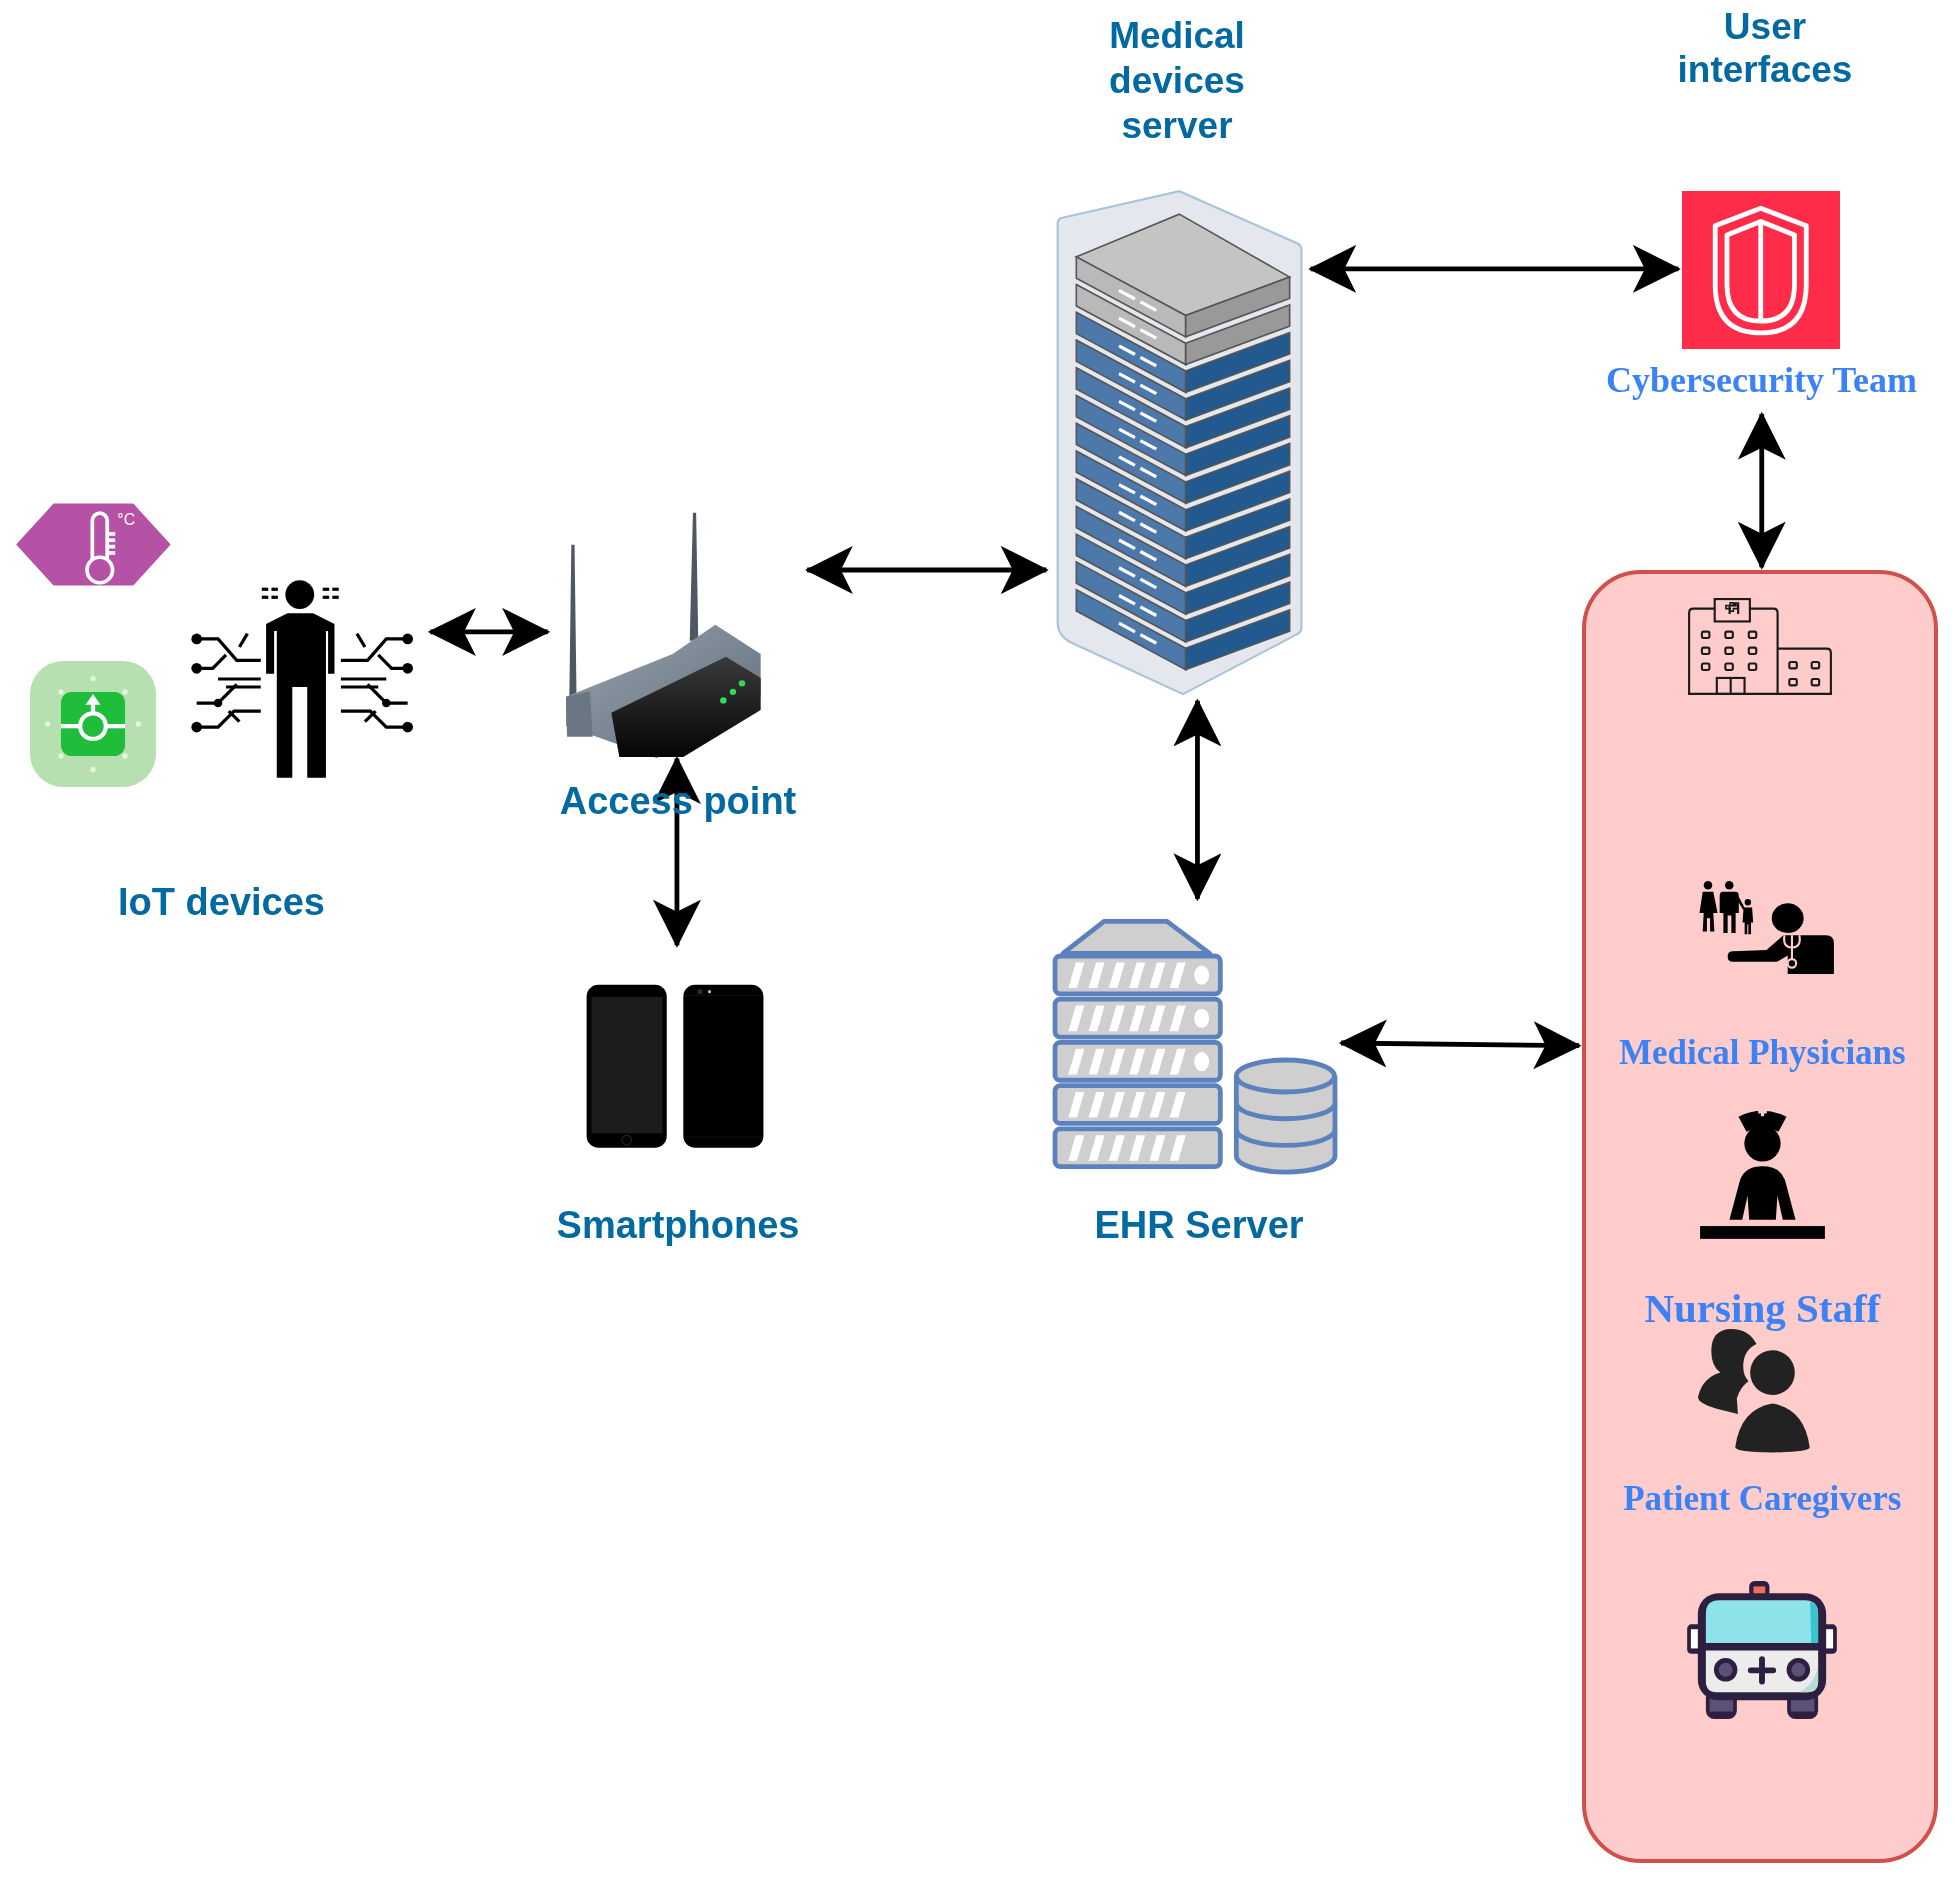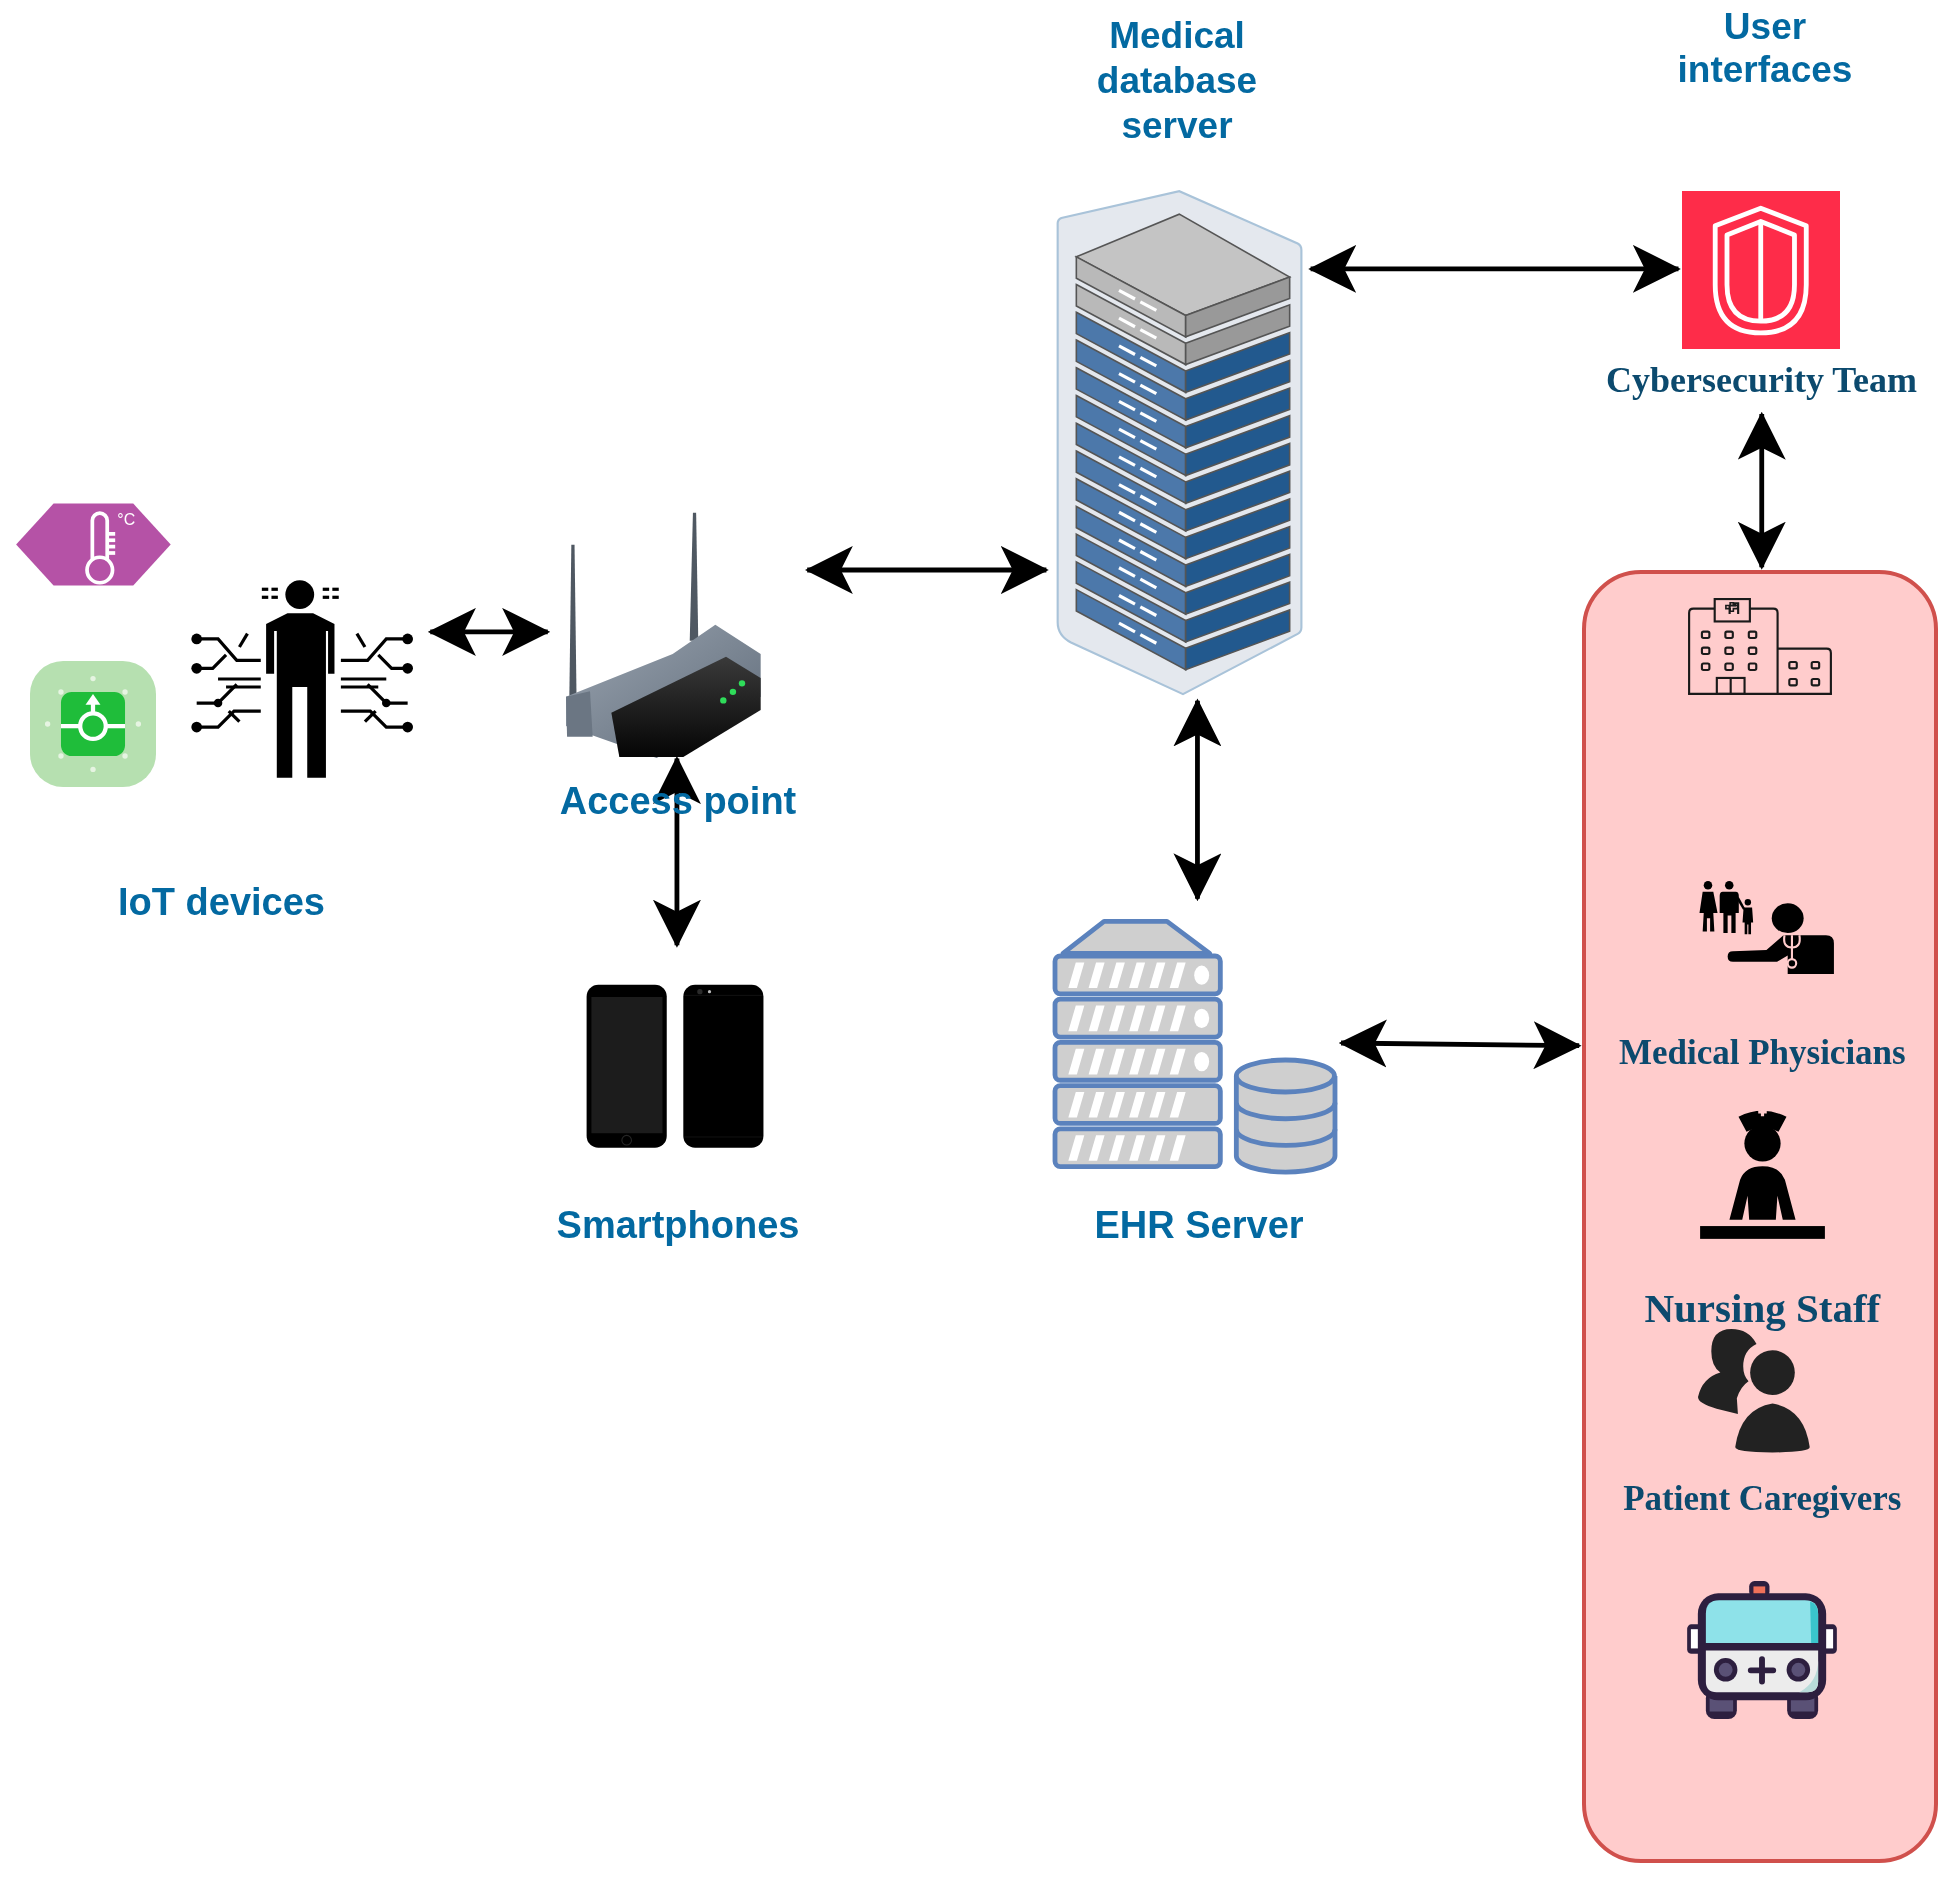--- a/index.html
+++ b/index.html
@@ -1,19 +1,19 @@
 <!DOCTYPE html>
 <html style="font-size:8.5px"><head>
 <meta charset="utf-8">
 <style>
   html, body { margin:0; padding:0; background:#ffffff; }
   body { width:1955px; height:1881px; position:relative; overflow:hidden; }
   .abs { position:absolute; }
   .lbl-sans { font-family:"Liberation Sans", "DejaVu Sans", sans-serif; font-weight:bold; color:#0369a1; text-align:center; position:absolute; }
-  .lbl-serif { font-family:"Liberation Serif", "DejaVu Serif", serif; font-weight:bold; color:#0c4a6e; text-align:center; position:absolute; }
+  .lbl-serif { font-family:"Liberation Serif", "DejaVu Serif", serif; font-weight:bold; color:#3b82f6; text-align:center; position:absolute; }
   .panel { position:absolute; left:1582px; top:570px; width:356px; height:1293px; background:#ffcccc; border:4.3px solid #d0504c; border-radius:59px; box-sizing:border-box; }
   svg { overflow:visible; }
 </style>
 </head>
 <body>
 
 <svg class="abs" style="left:0;top:0;" width="1955" height="1881" viewBox="0 0 3662 3522">
   <defs>
     <marker id="ah" viewBox="0 0 20 20" refX="19" refY="10" markerWidth="10" markerHeight="10" orient="auto-start-reverse" markerUnits="strokeWidth">
       <path d="M0,0 L20,10 L0,20 L5,10 Z" fill="#000"></path>
@@ -144,21 +144,21 @@
     <circle cx="215" cy="18" r="5" fill="#2a2a2a"></circle>
       <circle cx="233" cy="18" r="3" fill="#bbb"></circle>
     <line x1="186" y1="25" x2="332" y2="25" stroke="#222" stroke-width="1"></line>
     <line x1="186" y1="290" x2="332" y2="290" stroke="#222" stroke-width="1"></line>
   </svg>
 </div>
 <div class="lbl-sans" style="left:534px;top:1204px;width:288px;font-size:38px;">Smartphones</div>
 
 <div class="lbl-sans" style="left:1041px;top:13.3px;width:272px;font-size:37px;line-height:45px;">
   <div>Medical</div>
-  <div>database</div>
+  <div>devices</div>
   <div>server</div>
 </div>
 <div class="abs" style="left:1055px;top:190px;width:256px;height:507px;">
   <svg class="abs" style="left:0;top:0;" width="256" height="507" viewBox="0 0 480 950">
     <path d="M5,62 Q5,55 12,52 L233,2 L455,100 Q462,104 462,112 L462,820 Q462,828 455,832 L240,945 L30,848 Q5,835 5,810 Z" fill="#e4e8ee" stroke="#a9c3d9" stroke-width="4"></path>
     <g id="blueunits">
         <g>
           <polygon points="40,749 245,859 245,899 40,789" fill="#4c78aa" stroke="#555" stroke-width="3"></polygon>
           <polygon points="245,859 440,787 440,827 245,899" fill="#22598e" stroke="#555" stroke-width="3"></polygon>
           <line x1="120" y1="811.96" x2="150" y2="828.07" stroke="#fff" stroke-width="6"></line>

